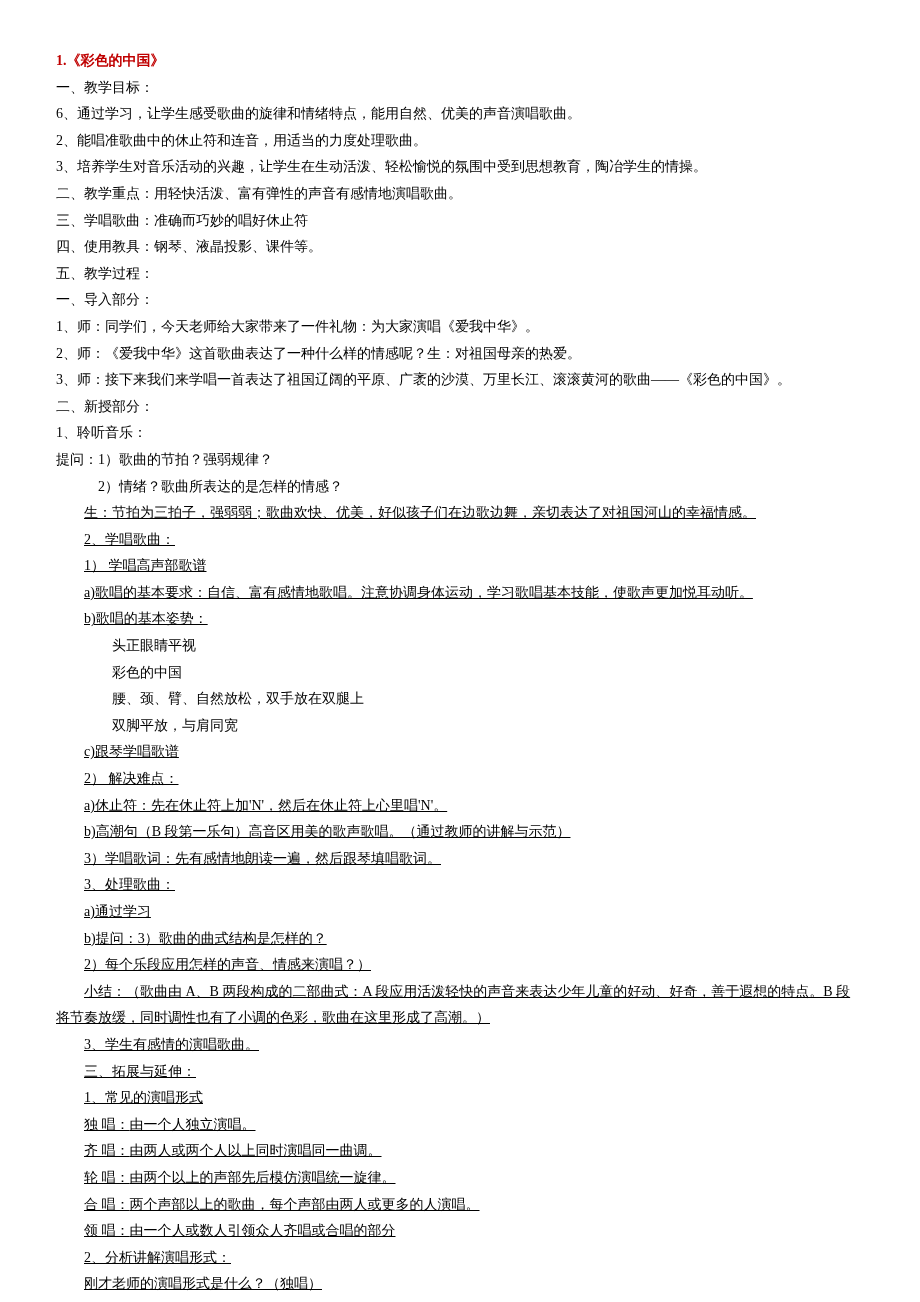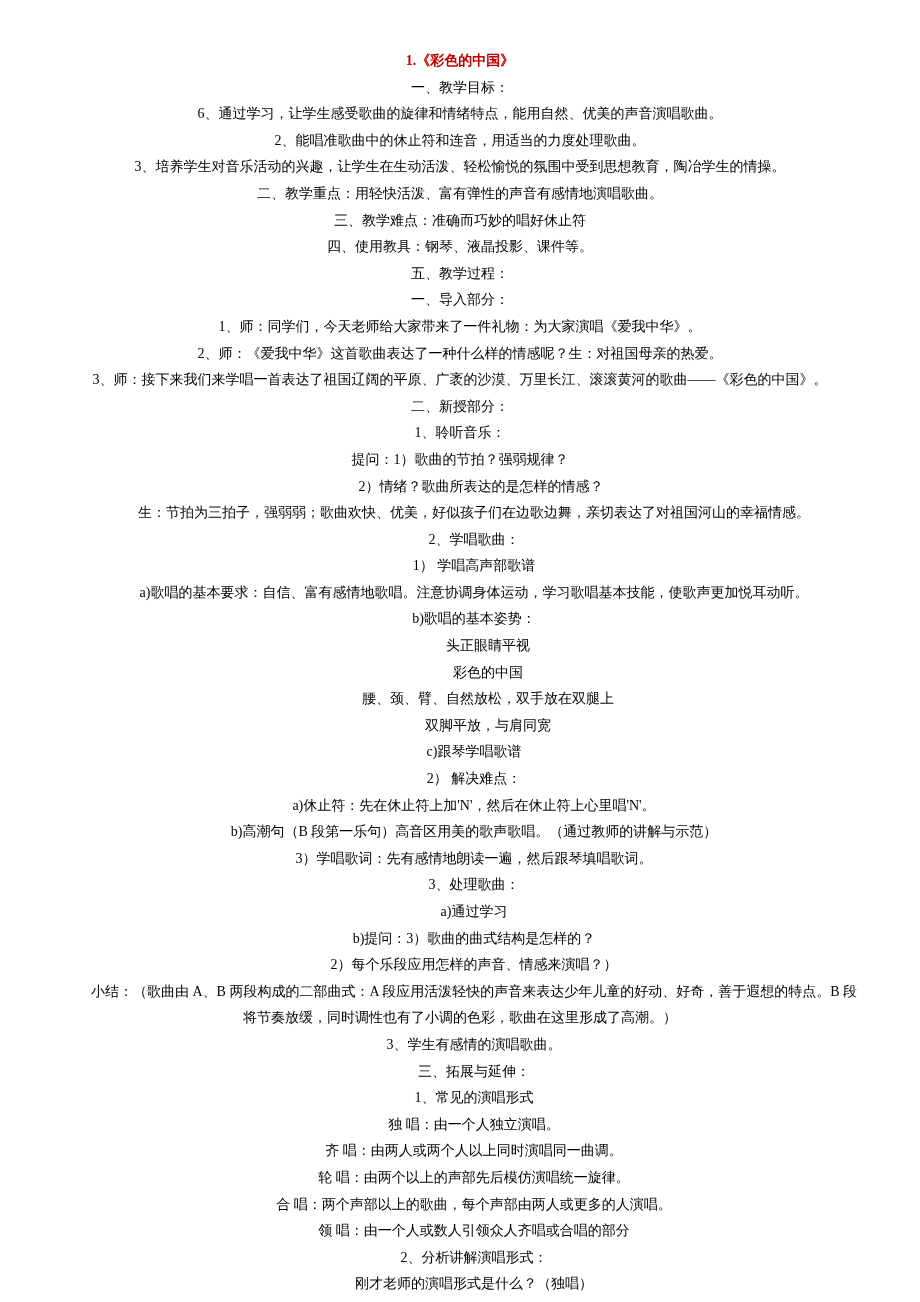--- a/index.html
+++ b/index.html
@@ -12,36 +12,35 @@
     padding: 48px 56px;
     width: 920px;
     box-sizing: border-box;
   }
   .title {
     color: #c00000;
     font-weight: bold;
   }
   .line {
     display: block;
-    text-align: center;
   }
-  .indent1 { text-indent: 2em; }
+  .indent1 { text-indent: 2em; text-decoration: underline; }
   .indent2 { text-indent: 3em; }
   .indent3 { text-indent: 4em; }
 </style>
 </head>
 <body>
 
 <span class="line title">1.《彩色的中国》</span>
 <span class="line">一、教学目标：</span>
 <span class="line">6、通过学习，让学生感受歌曲的旋律和情绪特点，能用自然、优美的声音演唱歌曲。</span>
 <span class="line">2、能唱准歌曲中的休止符和连音，用适当的力度处理歌曲。</span>
 <span class="line">3、培养学生对音乐活动的兴趣，让学生在生动活泼、轻松愉悦的氛围中受到思想教育，陶冶学生的情操。</span>
 <span class="line">二、教学重点：用轻快活泼、富有弹性的声音有感情地演唱歌曲。</span>
-<span class="line">三、教学难点：准确而巧妙的唱好休止符</span>
+<span class="line">三、学唱歌曲：准确而巧妙的唱好休止符</span>
 <span class="line">四、使用教具：钢琴、液晶投影、课件等。</span>
 <span class="line">五、教学过程：</span>
 <span class="line">一、导入部分：</span>
 <span class="line">1、师：同学们，今天老师给大家带来了一件礼物：为大家演唱《爱我中华》。</span>
 <span class="line">2、师：《爱我中华》这首歌曲表达了一种什么样的情感呢？生：对祖国母亲的热爱。</span>
 <span class="line">3、师：接下来我们来学唱一首表达了祖国辽阔的平原、广袤的沙漠、万里长江、滚滚黄河的歌曲——《彩色的中国》。</span>
 <span class="line">二、新授部分：</span>
 <span class="line">1、聆听音乐：</span>
 <span class="line">提问：1）歌曲的节拍？强弱规律？</span>
 <span class="line indent2">2）情绪？歌曲所表达的是怎样的情感？</span>

